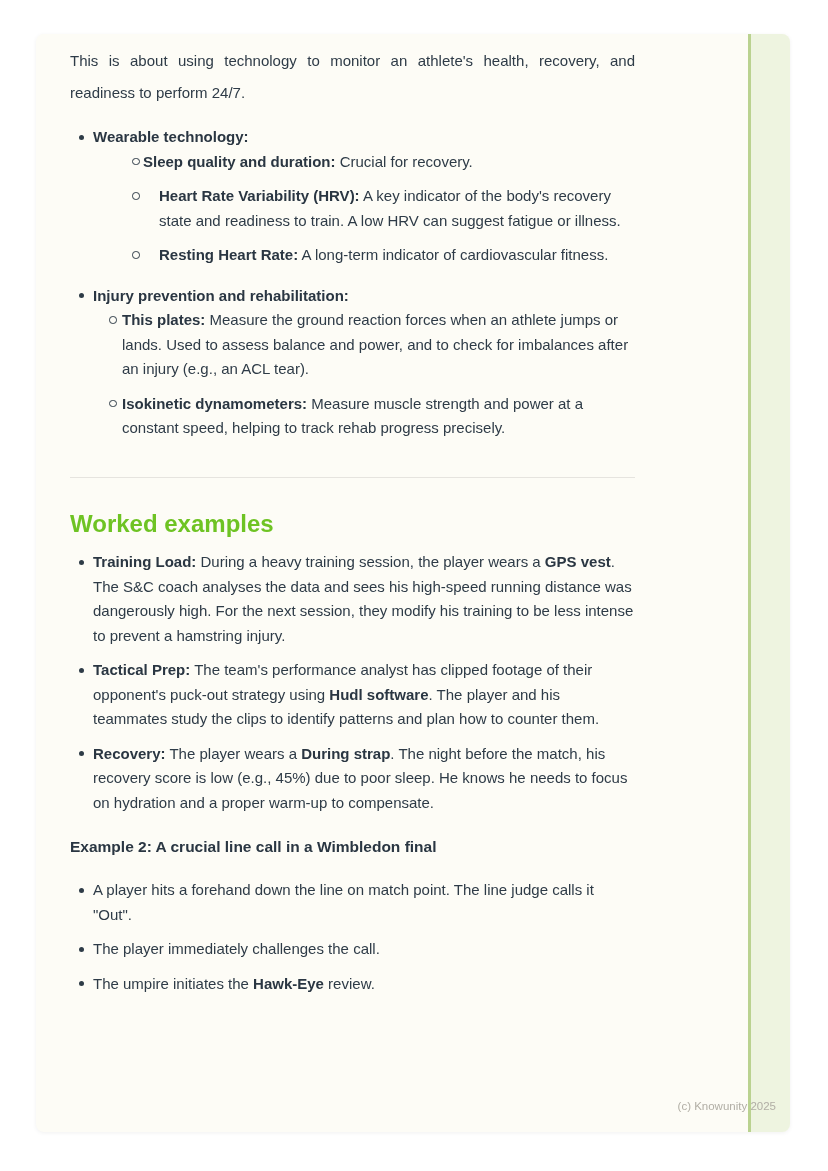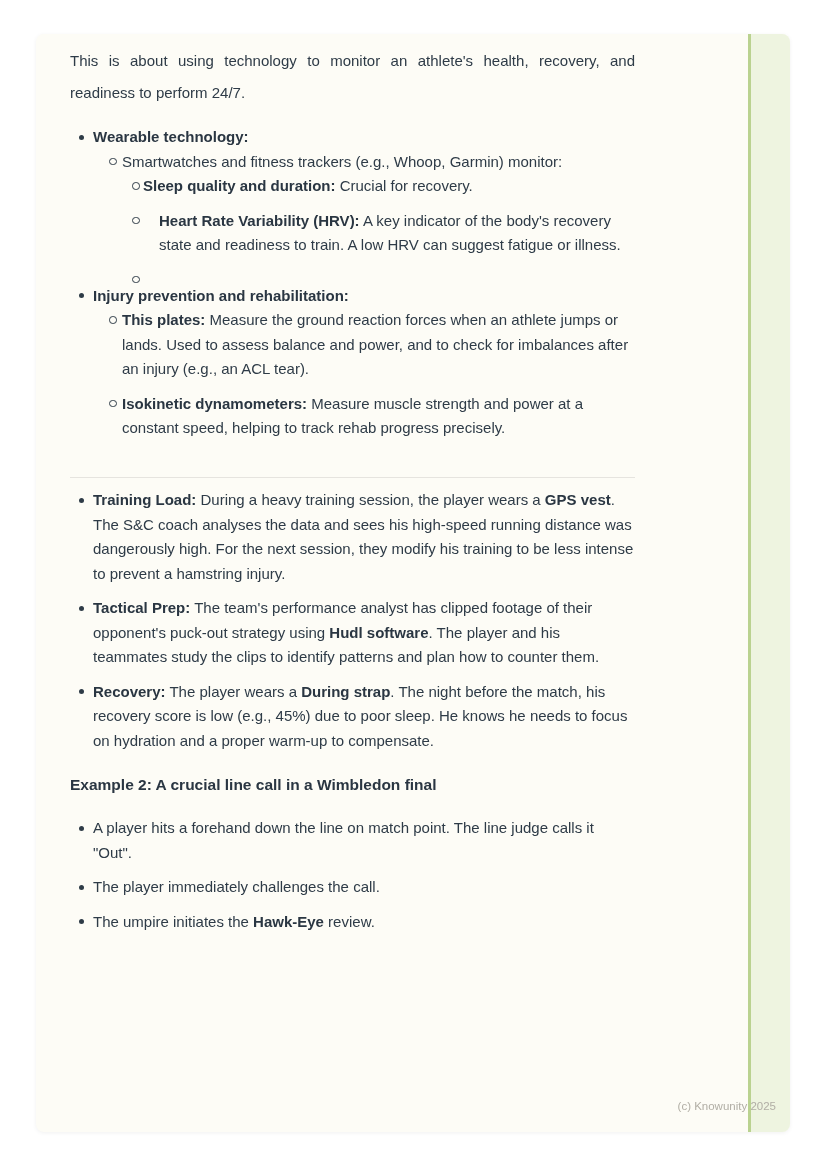--- a/index.html
+++ b/index.html
@@ -115,56 +115,54 @@
 
   <div class="content">
 
     <p class="intro">This is about using technology to monitor an athlete's health, recovery, and readiness to perform 24/7.</p>
 
     <div class="li l1">
       <span class="m dot"></span>
       <div class="li-body"><strong>Wearable technology:</strong></div>
     </div>
 
-    <div class="li l2">
-      <span class="m circ"></span>
-      <div class="li-body"><span>Smartwatches and fitness trackers (e.g., Whoop, Garmin) monitor:</span></div>
-    </div>
 
     <div class="li l3">
       <span class="m circ"></span>
       <div class="li-body"><strong>Sleep quality and duration:</strong><span> Crucial for recovery.</span></div>
     </div>
 
     <div class="li l3">
       <span class="m circ"></span>
       <div class="li-body"><strong>Heart Rate Variability (HRV):</strong><span> A key indicator of the body's recovery state and readiness to train. A low HRV can suggest fatigue or illness.</span></div>
     </div>
 
     <div class="li l3">
       <span class="m circ"></span>
+      <div class="li-body"><strong>Resting Heart Rate:</strong><span> A long-term indicator of cardiovascular fitness.</span></div>
     </div>
 
     <div class="li l1">
       <span class="m dot"></span>
       <div class="li-body"><strong>Injury prevention and rehabilitation:</strong></div>
     </div>
 
     <div class="li l2">
       <span class="m circ"></span>
       <div class="li-body"><strong>This plates:</strong><span> Measure the ground reaction forces when an athlete jumps or lands. Used to assess balance and power, and to check for imbalances after an injury (e.g., an ACL tear).</span></div>
     </div>
 
     <div class="li l2">
       <span class="m circ"></span>
       <div class="li-body"><strong>Isokinetic dynamometers:</strong><span> Measure muscle strength and power at a constant speed, helping to track rehab progress precisely.</span></div>
     </div>
 
     <hr class="divider">
 
+    <h2 class="section-heading" style="color: rgb(110, 195, 35);">Worked examples</h2>
 
 
     <div class="li ex">
       <span class="m dot"></span>
       <div class="li-body"><strong>Training Load:</strong><span> During a heavy training session, the player wears a </span><strong>GPS vest</strong><span>. The S&amp;C coach analyses the data and sees his high-speed running distance was dangerously high. For the next session, they modify his training to be less intense to prevent a hamstring injury.</span></div>
     </div>
 
     <div class="li ex">
       <span class="m dot"></span>
       <div class="li-body"><strong>Tactical Prep:</strong><span> The team's performance analyst has clipped footage of their opponent's puck-out strategy using </span><strong>Hudl software</strong><span>. The player and his teammates study the clips to identify patterns and plan how to counter them.</span></div>

